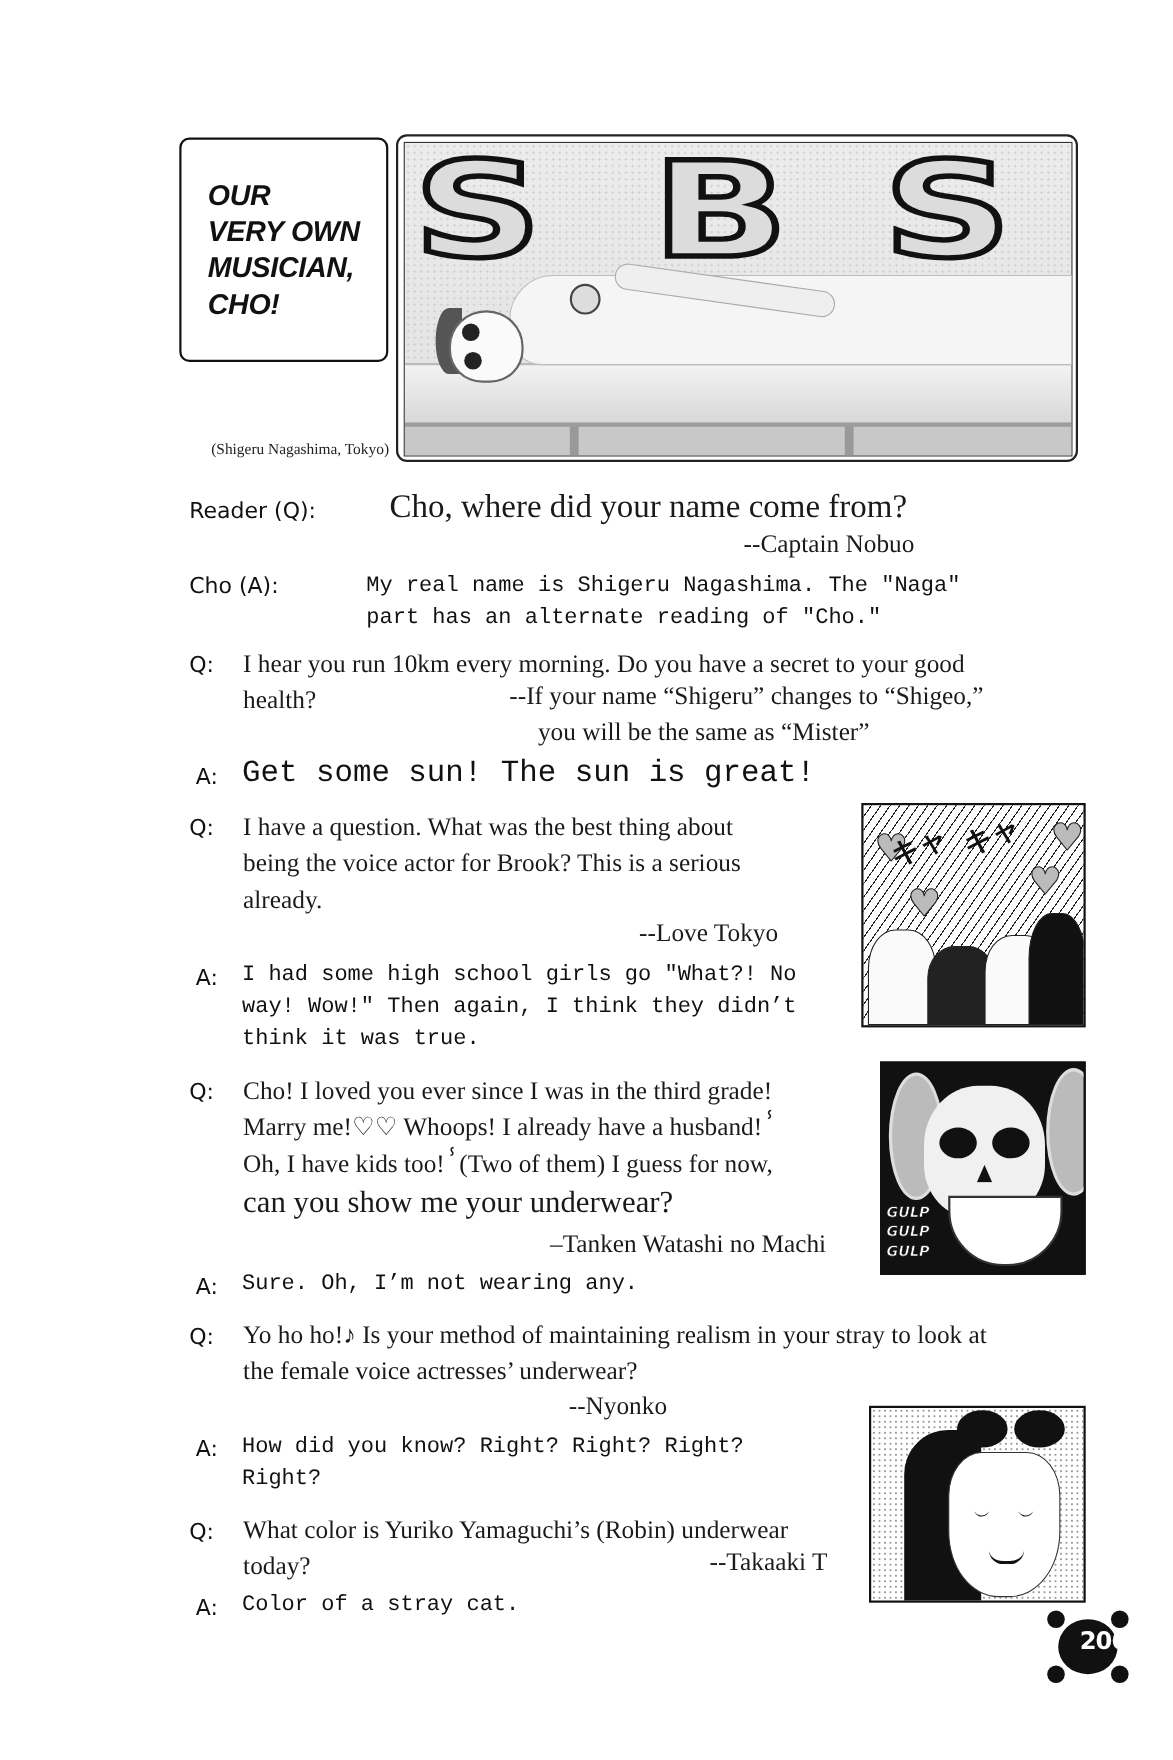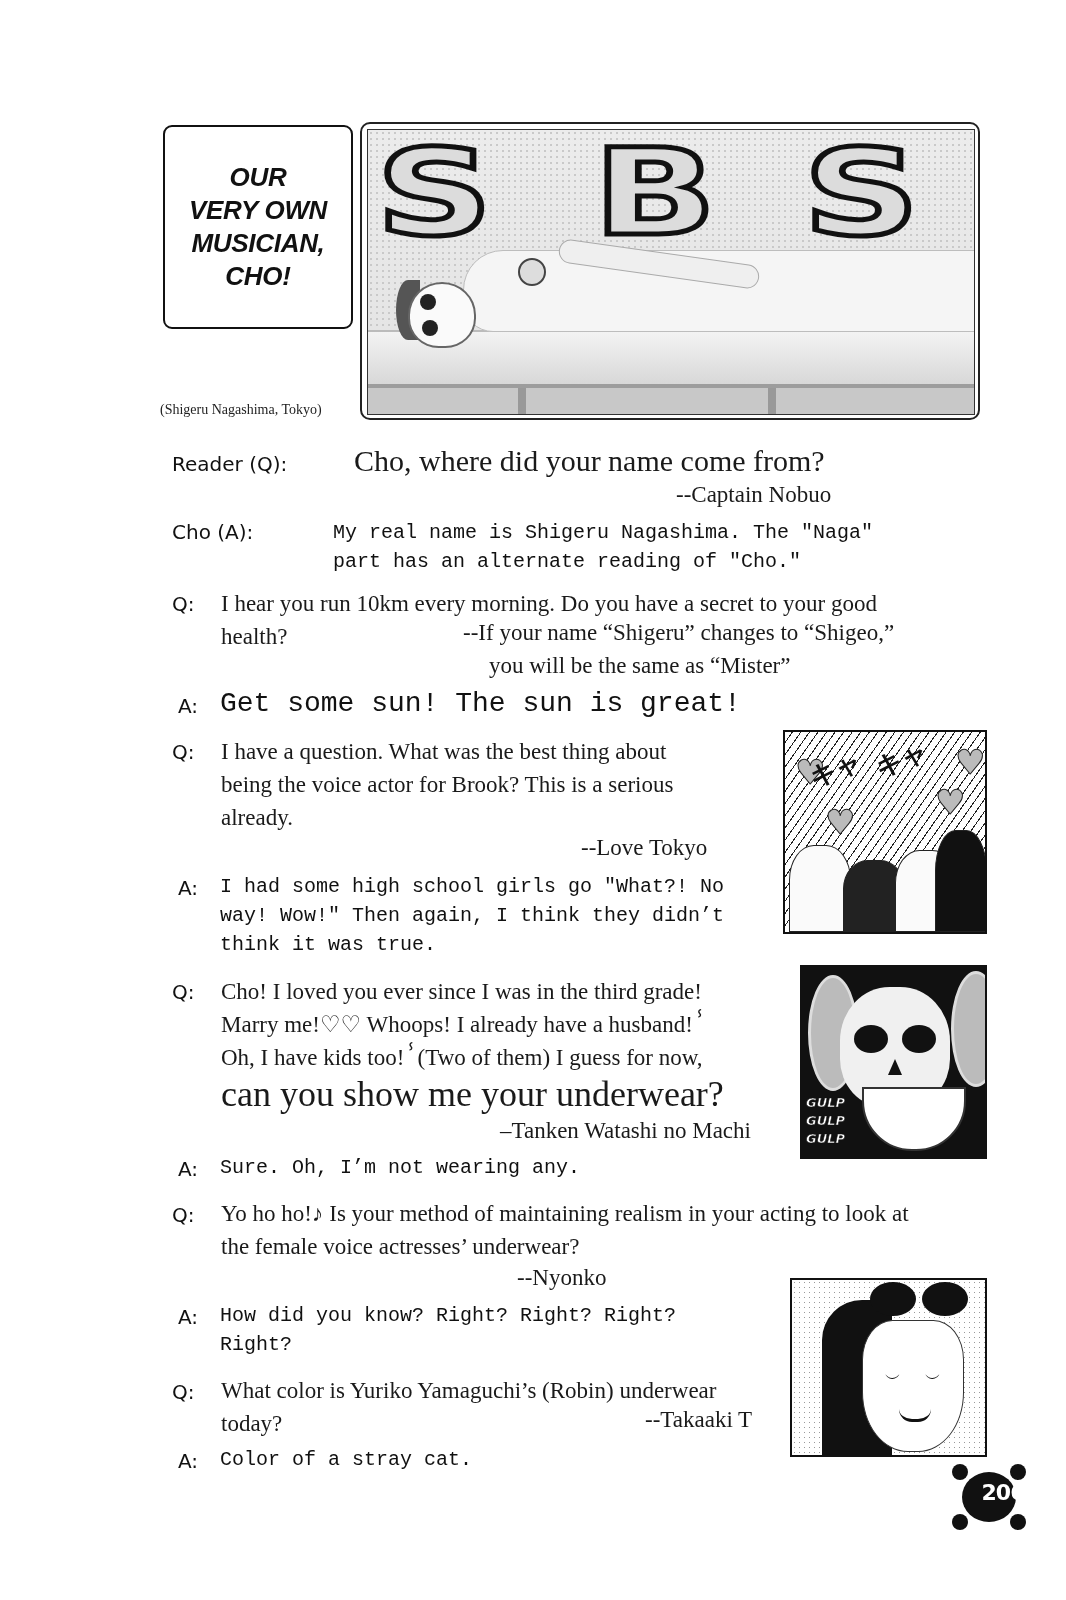--- a/index.html
+++ b/index.html
@@ -1,24 +1,24 @@
 <!DOCTYPE html>
 <html><head>
 <meta charset="utf-8">
 <style>
   html, body { margin: 0; padding: 0; background: #ffffff; }
   body { width: 1066px; height: 1600px; position: relative; overflow: hidden; color: #1a1a1a; }
-  .serif { font-family: "Liberation Serif", "DejaVu Serif", serif; }
+  .serif { font-family: "Liberation Serif", "DejaVu Serif", serif; margin-left: 32px; }
   .abs { position: absolute; }
 
   
   .title-box {
     left: 163px; top: 125px; width: 186px; height: 200px;
     border: 2px solid #111; border-radius: 9px;
-    display: flex; align-items: center; justify-content: center; text-align: center;
+    display: flex; align-items: center; justify-content: center; text-align: left;
   }
   .title-box .t {
     font-family: "Liberation Sans", sans-serif; font-weight: 700; font-style: italic;
     font-size: 26px; line-height: 33px; color: #111; letter-spacing: -0.3px;
   }
   .caption { left: 160px; top: 402px; font-size: 14px; color: #222; }
 
   
   .photo {
     left: 360px; top: 122px; width: 620px; height: 298px;
@@ -170,21 +170,21 @@
   <div class="crowd" style="left:58px;height:70px;background:#222"></div>
   <div class="crowd" style="left:110px;height:80px"></div>
   <div class="crowd" style="left:150px;height:100px;width:50px;background:#111"></div>
 </div>
 
 <div class="label" style="left:172px;top:980px">Q:</div>
 <div class="qtext" style="left:221px;top:975px;white-space:nowrap">
   <div>Cho! I loved you ever since I was in the third grade!</div>
   <div>Marry me!♡♡ Whoops! I already have a husband!ⸯ</div>
   <div>Oh, I have kids too!ⸯ(Two of them) I guess for now,</div>
-  <div style="font-size:36px;line-height:40px">can you show me your underwear?</div>
+  <div style="font-size:28px;line-height:40px">can you show me your underwear?</div>
 </div>
 <div class="sig" style="left:500px;top:1118px">–Tanken Watashi no Machi</div>
 <div class="label" style="left:178px;top:1157px">A:</div>
 <div class="atext" style="left:220px;top:1153px;white-space:nowrap">Sure. Oh, I’m not wearing any.</div>
 
 <div class="panel panel2">
   <div style="position:absolute;left:6px;top:8px;width:44px;height:110px;border:3px solid #ddd;border-radius:50%;background:#bbb"></div>
   <div style="position:absolute;right:-16px;top:4px;width:44px;height:110px;border:3px solid #ddd;border-radius:50%;background:#bbb"></div>
   <div class="skull">
     <span class="eye" style="left:14px"></span>
@@ -192,21 +192,21 @@
     <span class="nose"></span>
   </div>
   <div class="cup"></div>
   <span class="gulp" style="top:128px">GULP</span>
   <span class="gulp" style="top:146px">GULP</span>
   <span class="gulp" style="top:164px">GULP</span>
 </div>
 
 <div class="label" style="left:172px;top:1203px">Q:</div>
 <div class="qtext" style="left:221px;top:1197px;white-space:nowrap">
-  <div>Yo ho ho!♪ Is your method of maintaining realism in your acting to look at</div>
+  <div>Yo ho ho!♪ Is your method of maintaining realism in your stray to look at</div>
   <div>the female voice actresses’ underwear?</div>
 </div>
 <div class="sig" style="left:517px;top:1265px">--Nyonko</div>
 <div class="label" style="left:178px;top:1305px">A:</div>
 <div class="atext" style="left:220px;top:1301px;white-space:nowrap">
   <div>How did you know? Right? Right? Right?</div>
   <div>Right?</div>
 </div>
 
 <div class="panel panel3">

